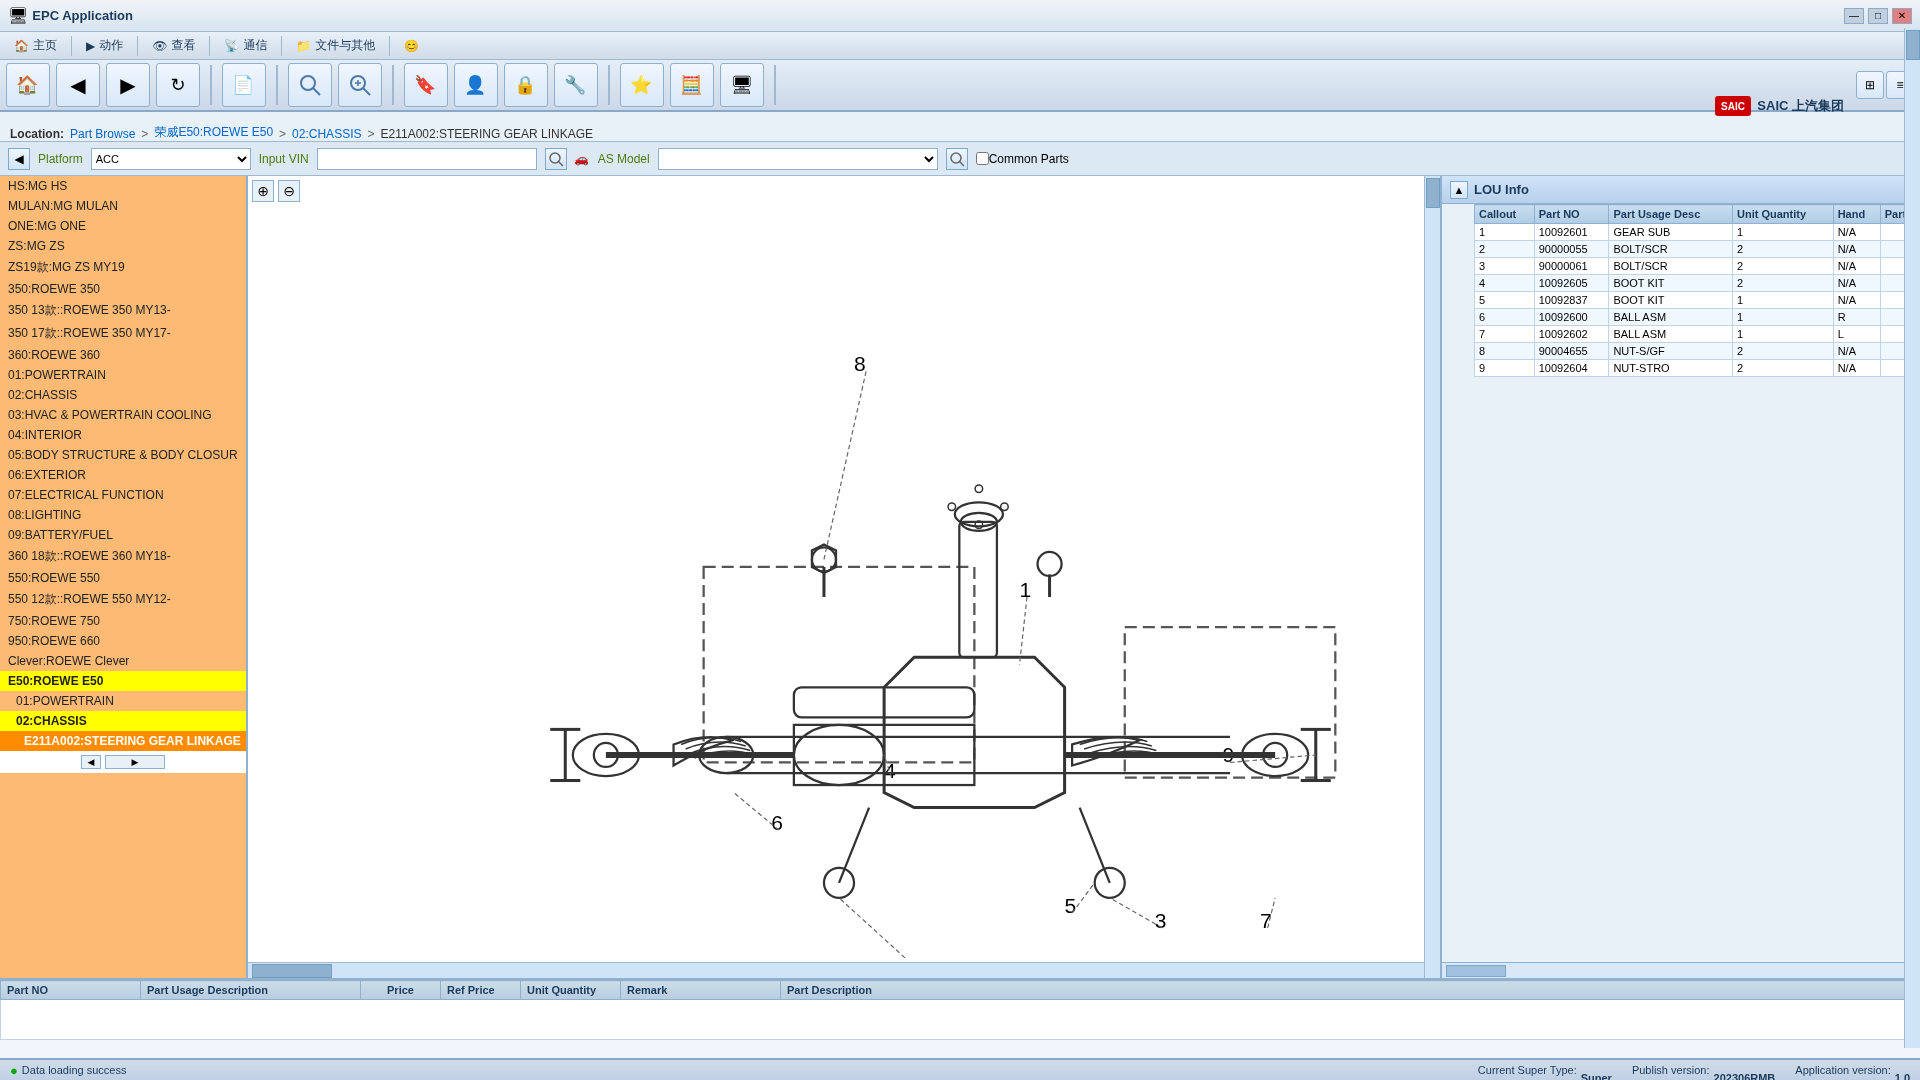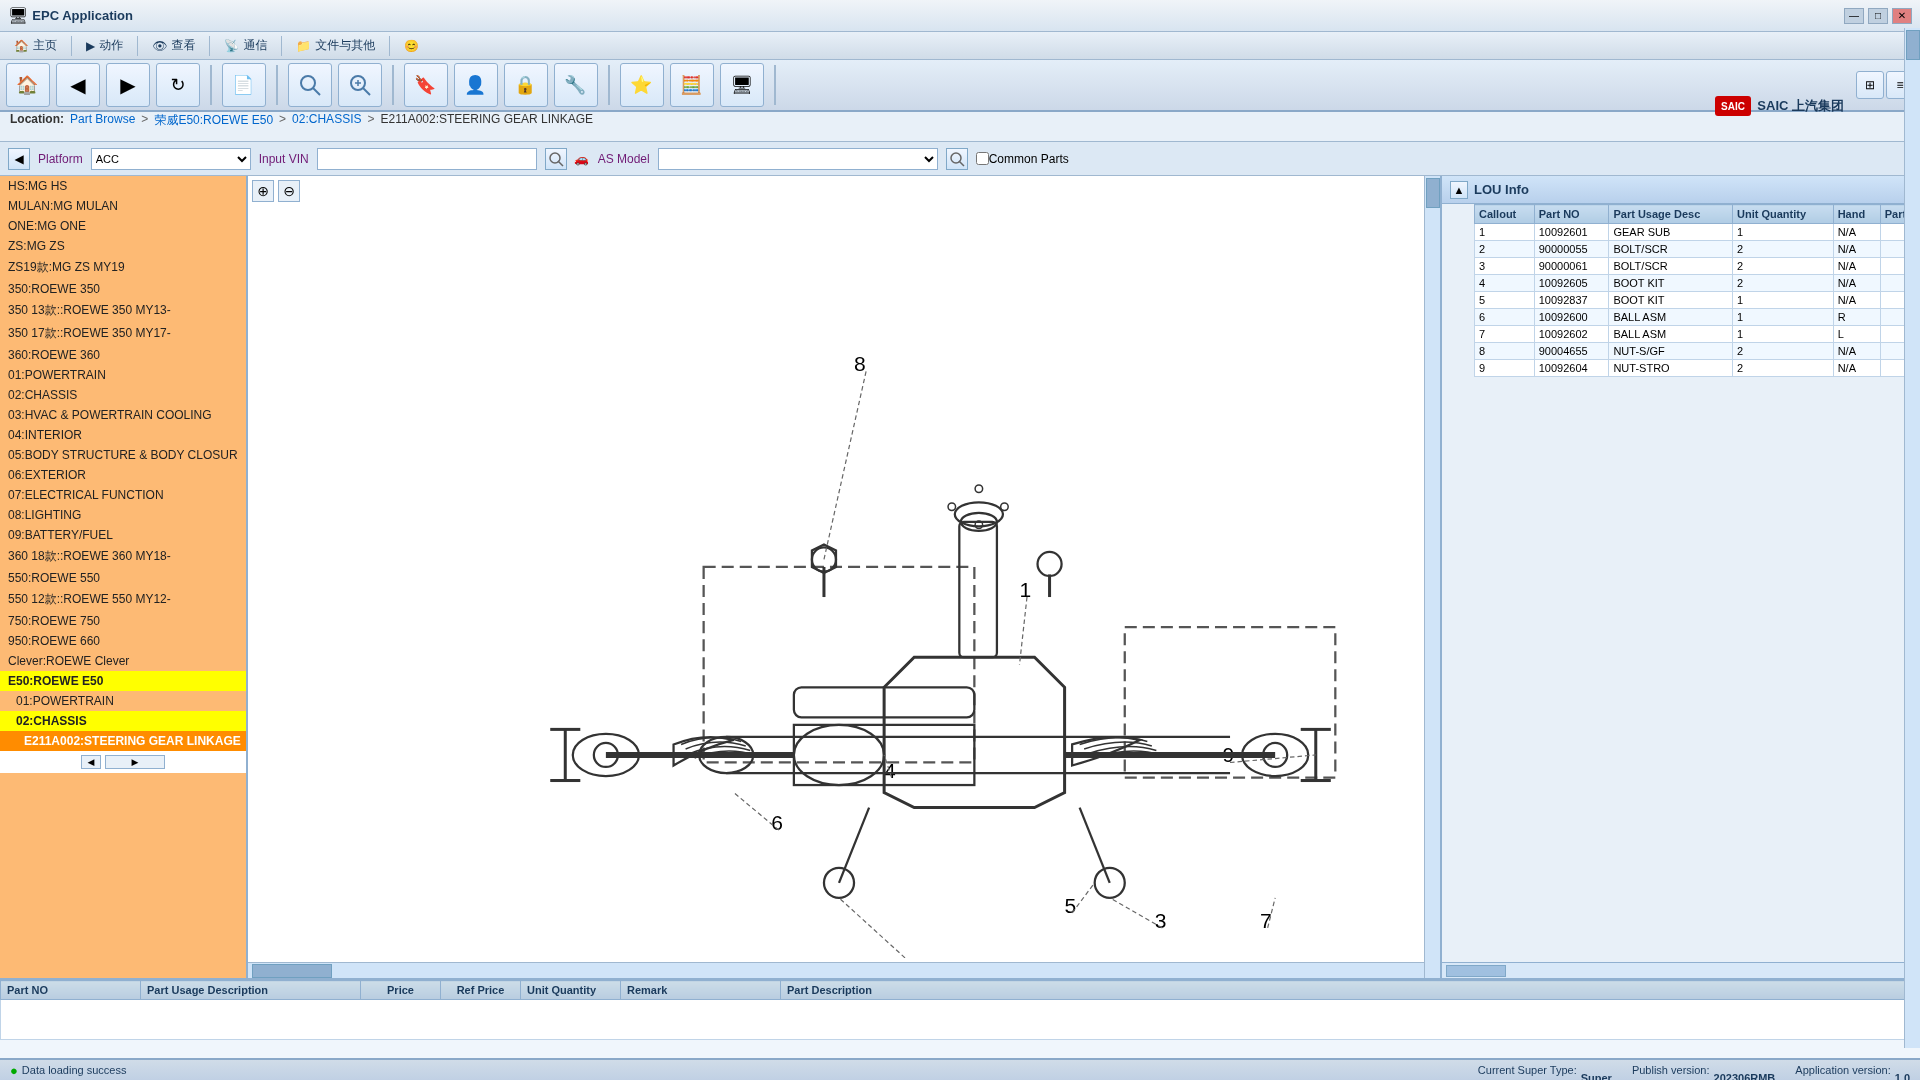--- a/index.html
+++ b/index.html
@@ -45,41 +45,41 @@
     .tb-sep { width: 2px; height: 40px; background: #a0b8d0; margin: 0 4px; }
 
     
     #saic-logo { position: absolute; right: 16px; top: 92px; display: flex; align-items: center; gap: 8px; }
 
     
     #locationbar {
       background: #e8f0f8;
       height: 30px;
       display: flex;
-      align-items: flex-start;
+      align-items: flex-end;
       padding: 0 10px;
       border-bottom: 1px solid #a0b8d0;
       font-size: 12px;
     }
     #locationbar .loc-label { font-weight: bold; color: #333; margin-right: 6px; }
     #locationbar .loc-link { color: #0066cc; cursor: pointer; }
     #locationbar .loc-sep { margin: 0 6px; color: #666; }
     #locationbar .loc-current { color: #333; }
 
     
     #filterbar {
       background: #dce8f4;
       height: 34px;
       display: flex;
       align-items: center;
       padding: 0 8px;
       gap: 8px;
       border-bottom: 1px solid #a0b8d0;
     }
-    .filter-label { font-size: 12px; color: #701a75; }
+    .filter-label { font-size: 12px; color: #4d7c0f; }
     .filter-select { height: 22px; font-size: 11px; border: 1px solid #90b0d0; background: white; }
     .filter-input { height: 22px; font-size: 11px; border: 1px solid #90b0d0; background: white; width: 200px; padding: 0 4px; }
     .filter-btn { width: 22px; height: 22px; background: linear-gradient(to bottom, #f0f6ff, #d0e4f8); border: 1px solid #80a8c8; cursor: pointer; display: flex; align-items: center; justify-content: center; font-size: 12px; }
     .checkbox-label { display: flex; align-items: center; font-size: 12px; }
 
     
     #main {
       display: flex;
       height: calc(1080px - 32px - 28px - 52px - 30px - 34px - 30px - 22px);
     }
@@ -585,21 +585,21 @@
   </div>
 </div>
 
 <div id="bottom-area">
   <table id="parts-table">
     <thead>
       <tr>
         <th style="width:140px;">Part NO</th>
         <th style="width:220px;">Part Usage Description</th>
         <th style="width:80px;text-align:center;">Price</th>
-        <th style="width:80px;text-align:center;">Ref Price</th>
+        <th style="width:80px;">Ref Price</th>
         <th style="width:100px;">Unit Quantity</th>
         <th style="width:160px;">Remark</th>
         <th>Part Description</th>
       </tr>
     </thead>
     <tbody>
       <tr>
         <td colspan="7" style="height:40px;background:white;"></td>
       </tr>
     </tbody>

